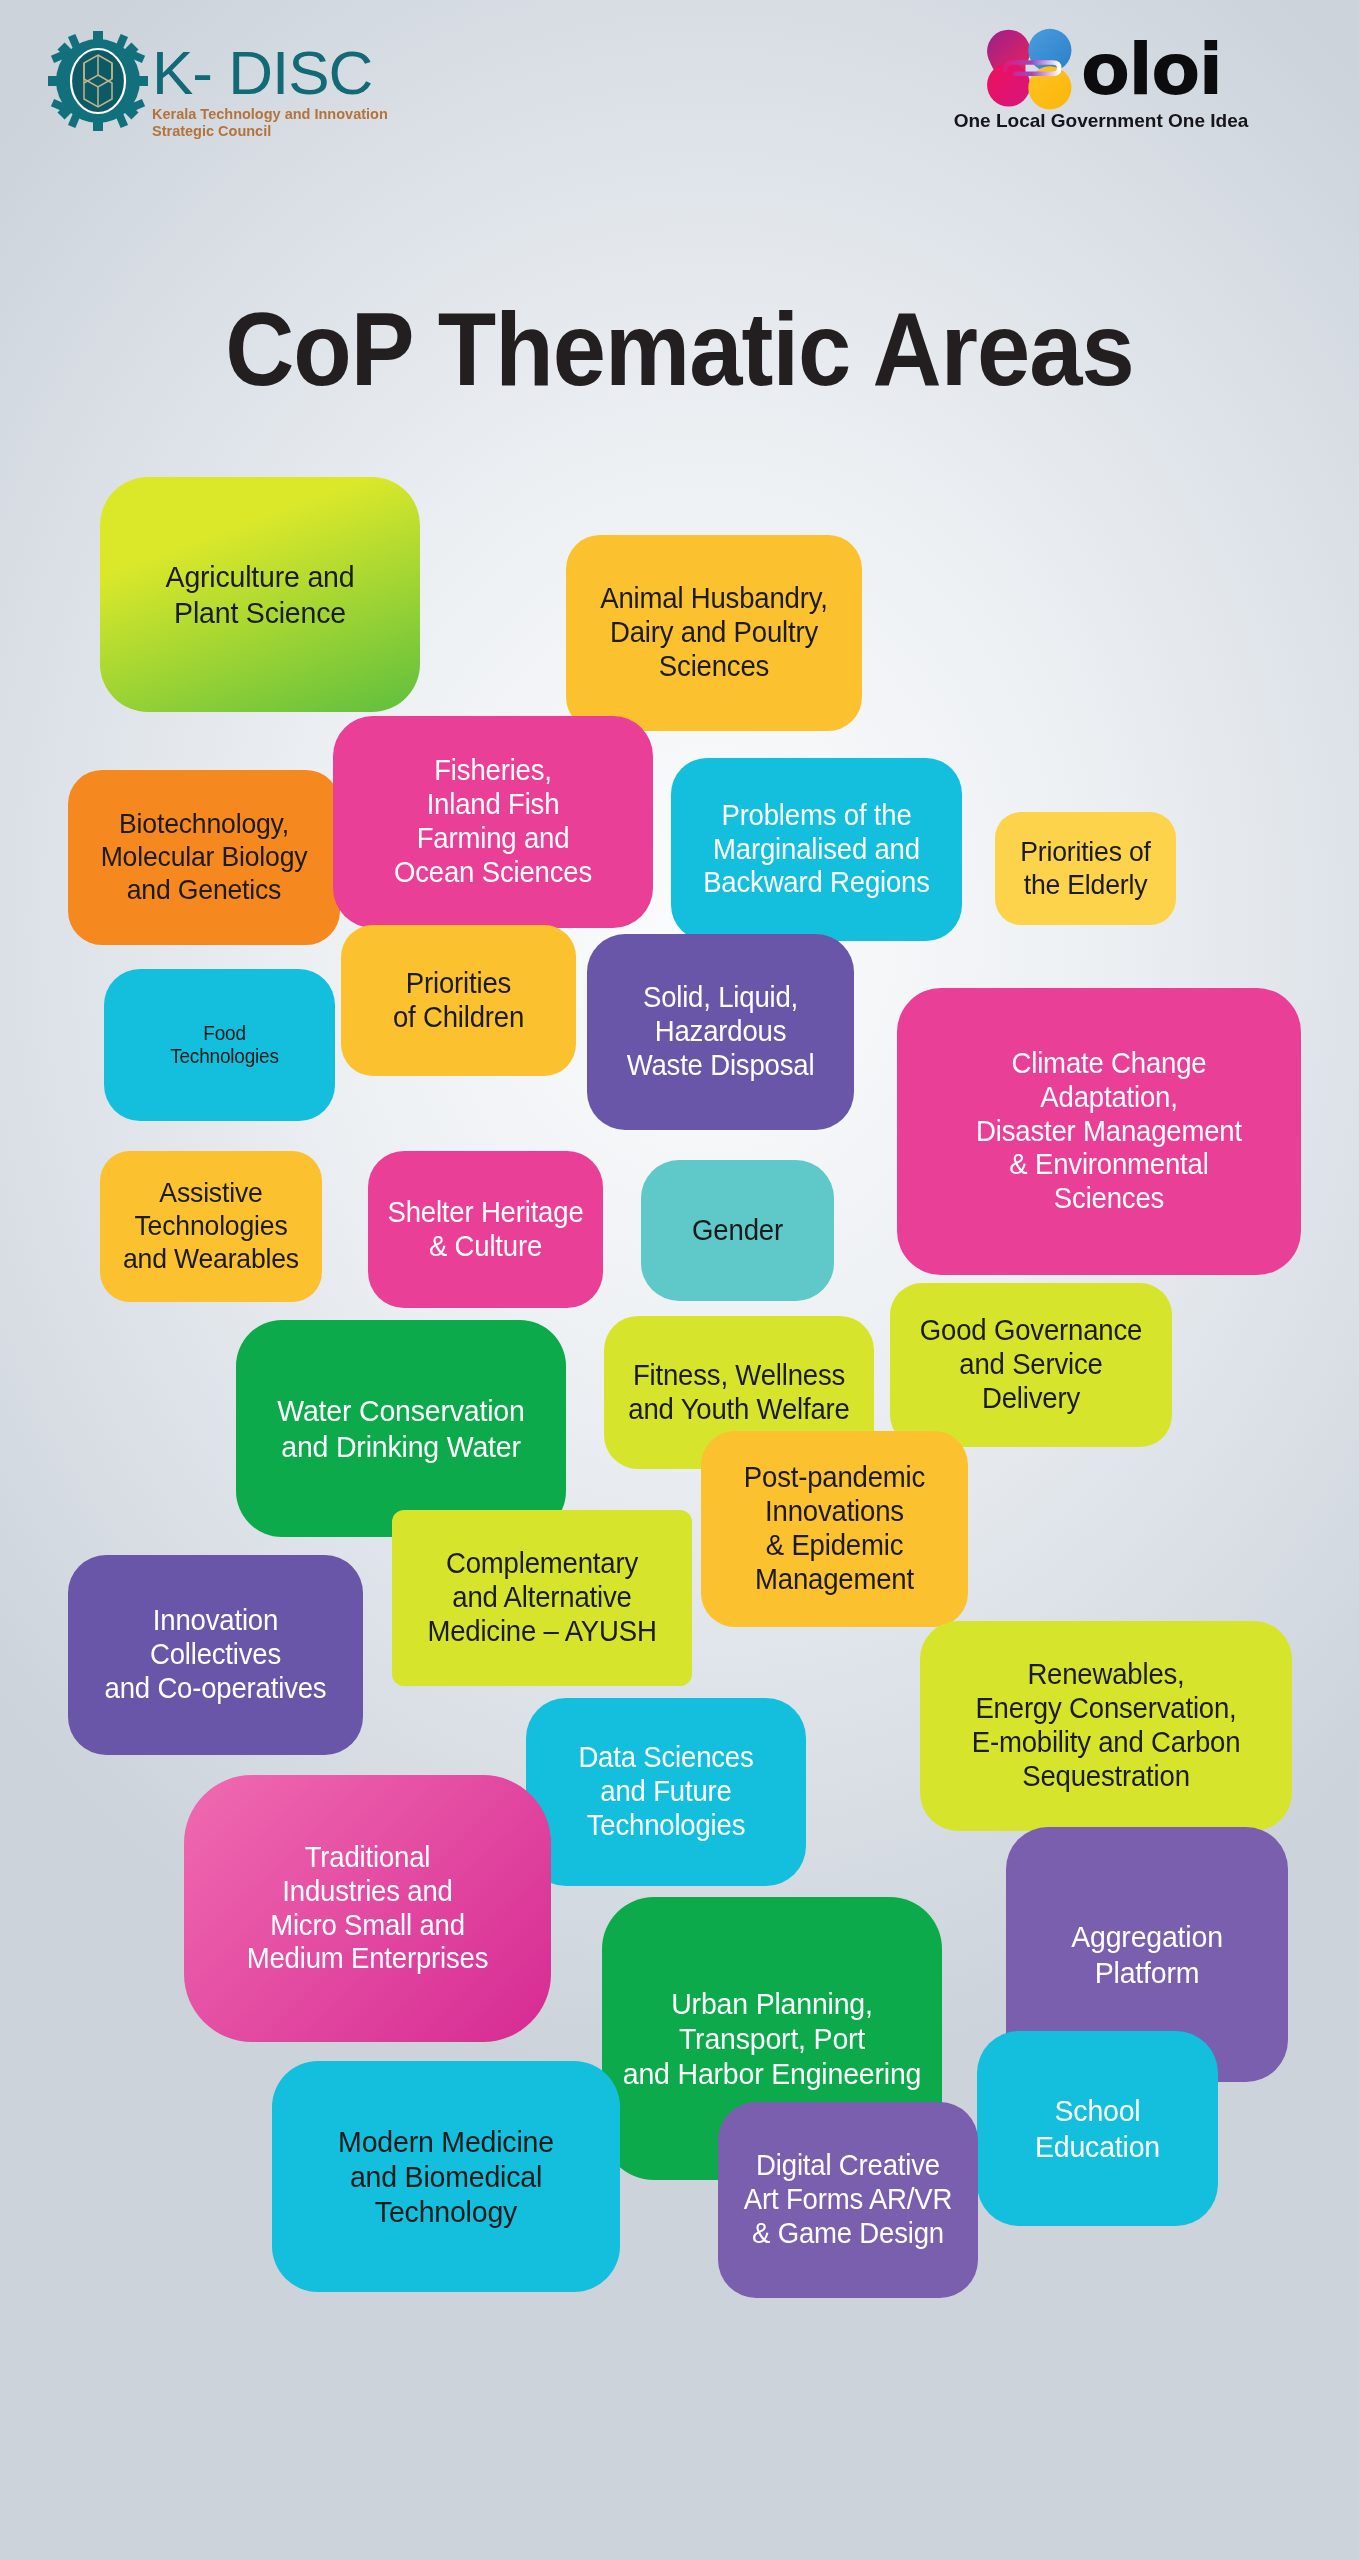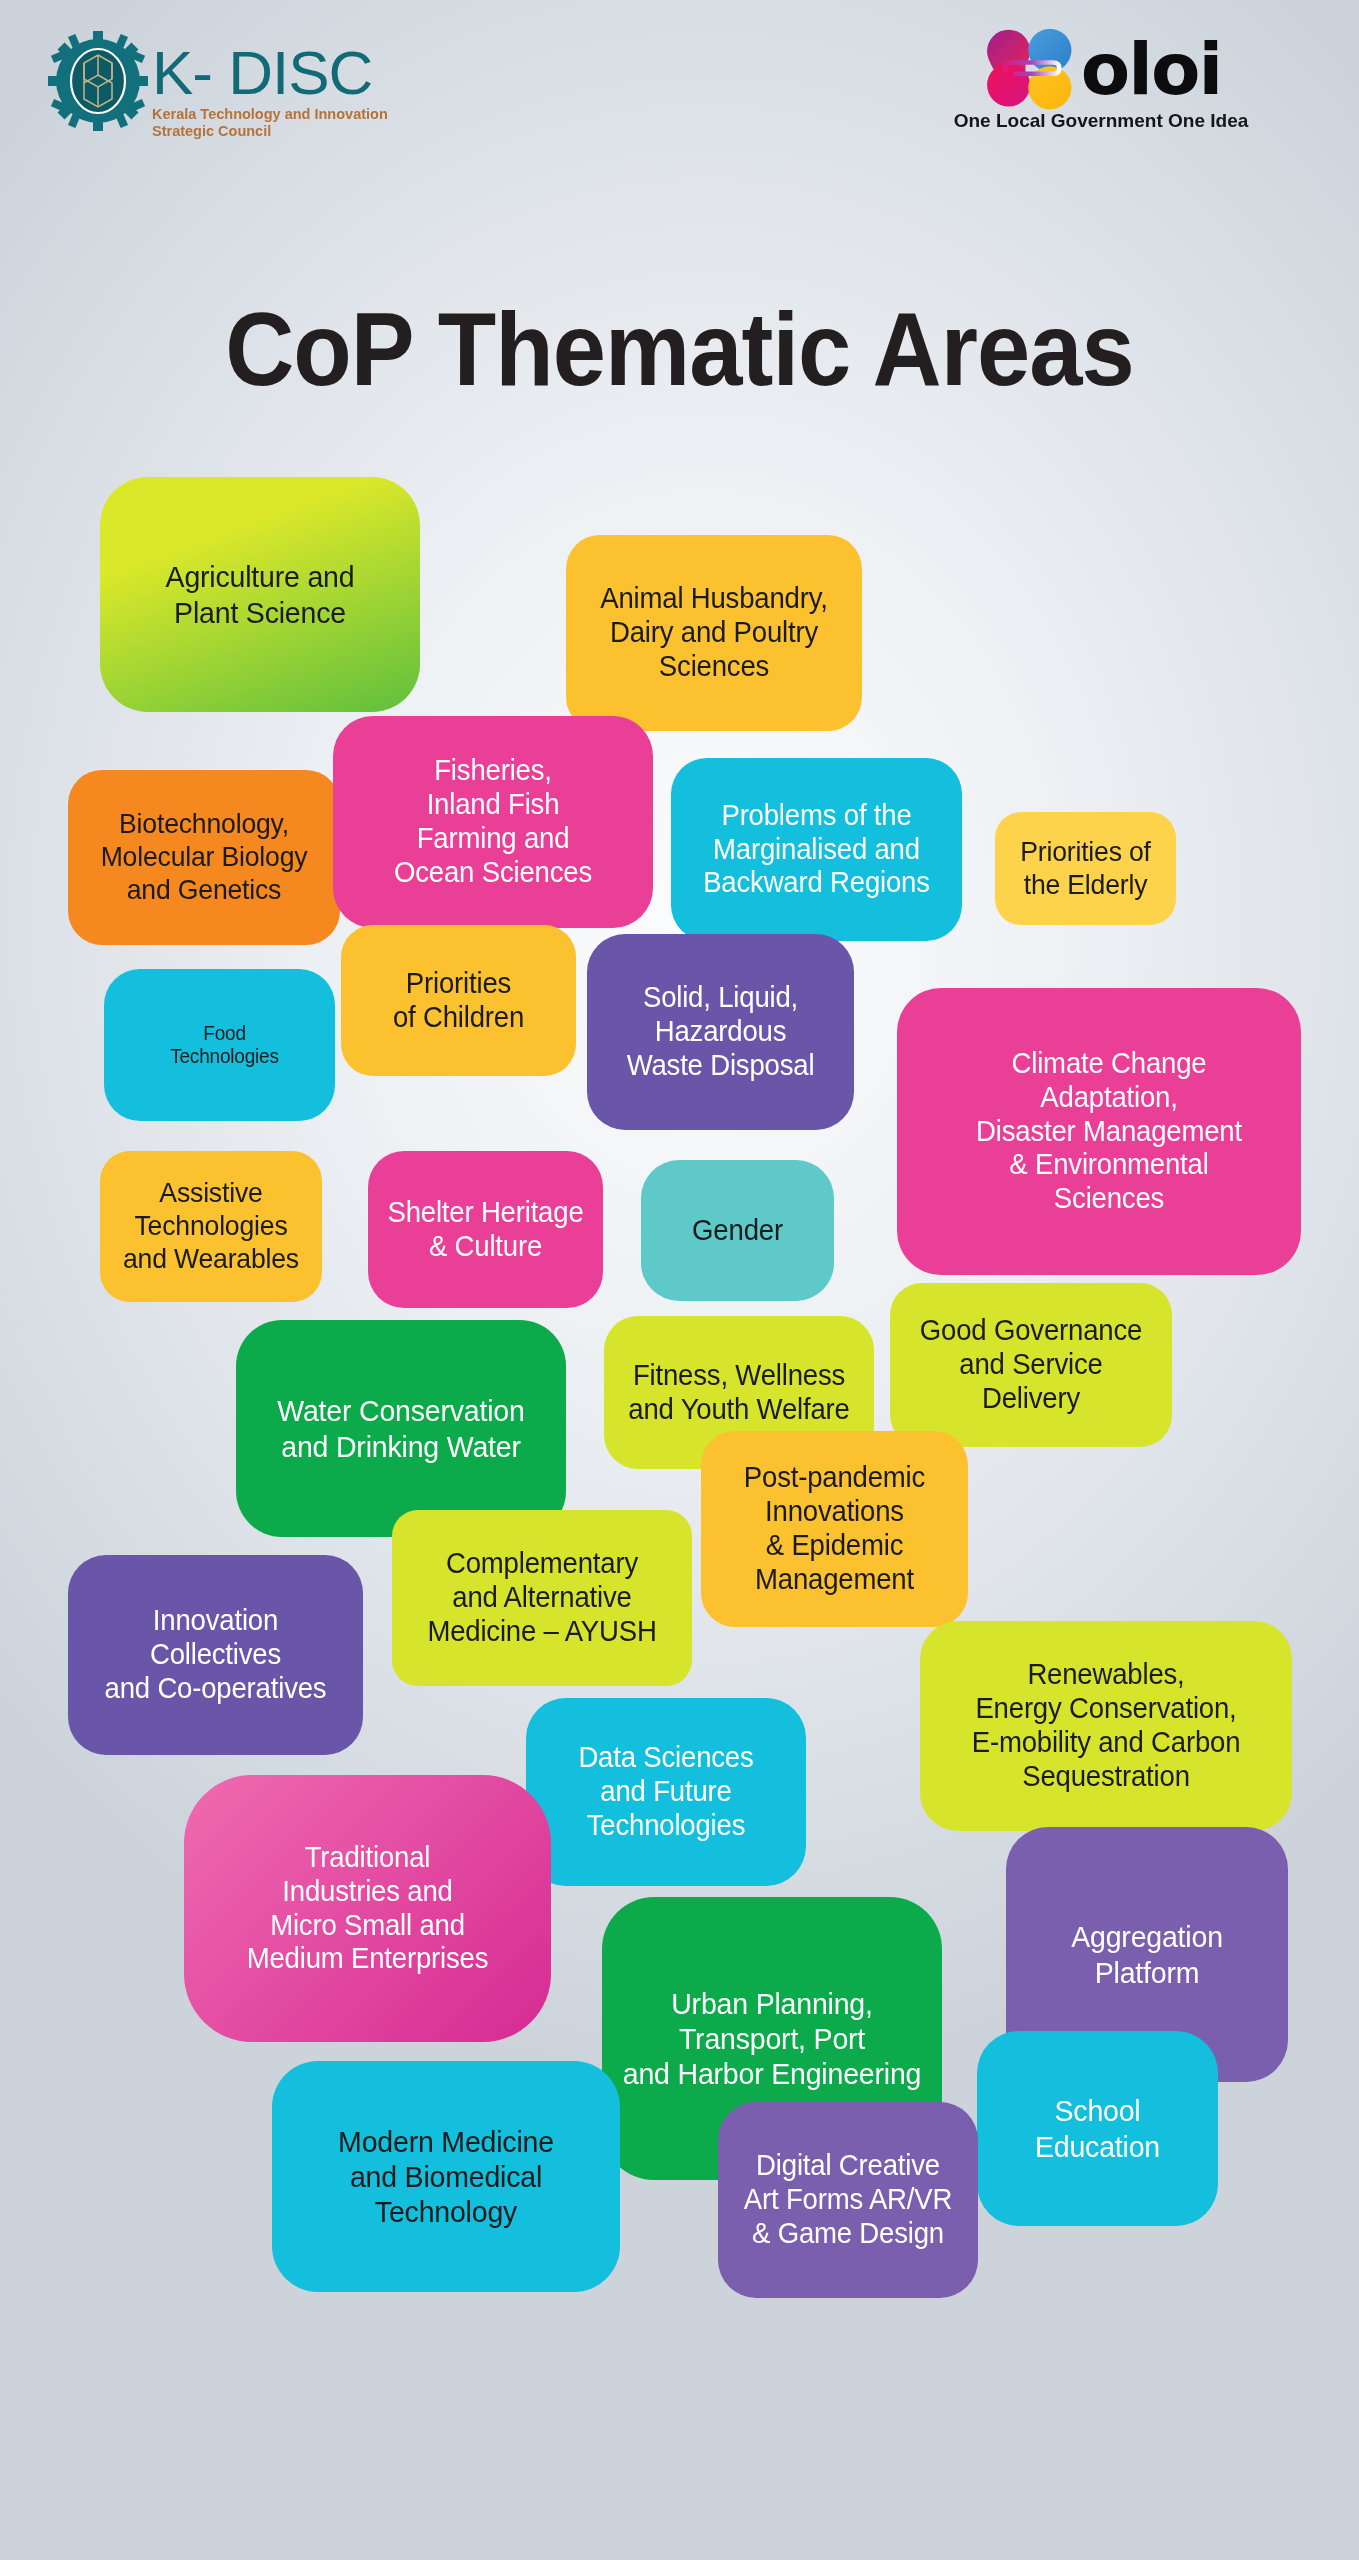--- a/index.html
+++ b/index.html
@@ -183,21 +183,21 @@
       </div>
       <div class="card dark-text" style="left: 604px; top: 1316px; width: 270px; height: 153px; font-size: 29px; border-radius: 34px; background: rgb(214, 229, 43);">
         <span>Fitness, Wellness<br>and Youth Welfare</span>
       </div>
       <div class="card dark-text" style="left: 890px; top: 1283px; width: 282px; height: 164px; font-size: 29px; border-radius: 32px; background: rgb(214, 229, 43);">
         <span>Good Governance<br>and Service<br>Delivery</span>
       </div>
       <div class="card dark-text" style="left: 701px; top: 1431px; width: 267px; height: 196px; font-size: 29px; border-radius: 34px; background: rgb(251, 193, 46);">
         <span>Post-pandemic<br>Innovations<br>&amp; Epidemic<br>Management</span>
       </div>
-      <div class="card dark-text" style="left: 392px; top: 1510px; width: 300px; height: 176px; font-size: 29px; border-radius: 26px; background: rgb(214, 229, 43);">
+      <div class="card dark-text" style="left: 392px; top: 1510px; width: 300px; height: 176px; font-size: 29px; border-radius: 12px; background: rgb(214, 229, 43);">
         <span>Complementary<br>and Alternative<br>Medicine – AYUSH</span>
       </div>
       <div class="card light-text" style="left: 68px; top: 1555px; width: 295px; height: 200px; font-size: 29px; border-radius: 38px; background: rgb(106, 86, 168);">
         <span>Innovation<br>Collectives<br>and Co-operatives</span>
       </div>
       <div class="card dark-text" style="left: 920px; top: 1621px; width: 372px; height: 210px; font-size: 29px; border-radius: 38px; background: rgb(214, 229, 43);">
         <span>Renewables,<br>Energy Conservation,<br>E-mobility and Carbon<br>Sequestration</span>
       </div>
       <div class="card light-text" style="left: 526px; top: 1698px; width: 280px; height: 188px; font-size: 29px; border-radius: 40px; background: rgb(19, 191, 220);">
         <span>Data Sciences<br>and Future<br>Technologies</span>

